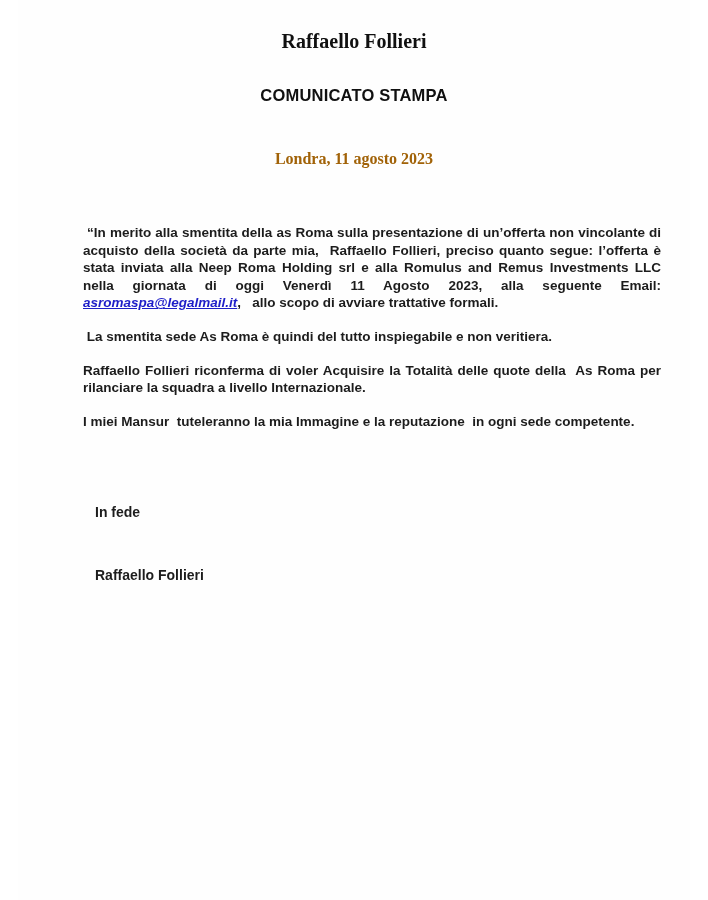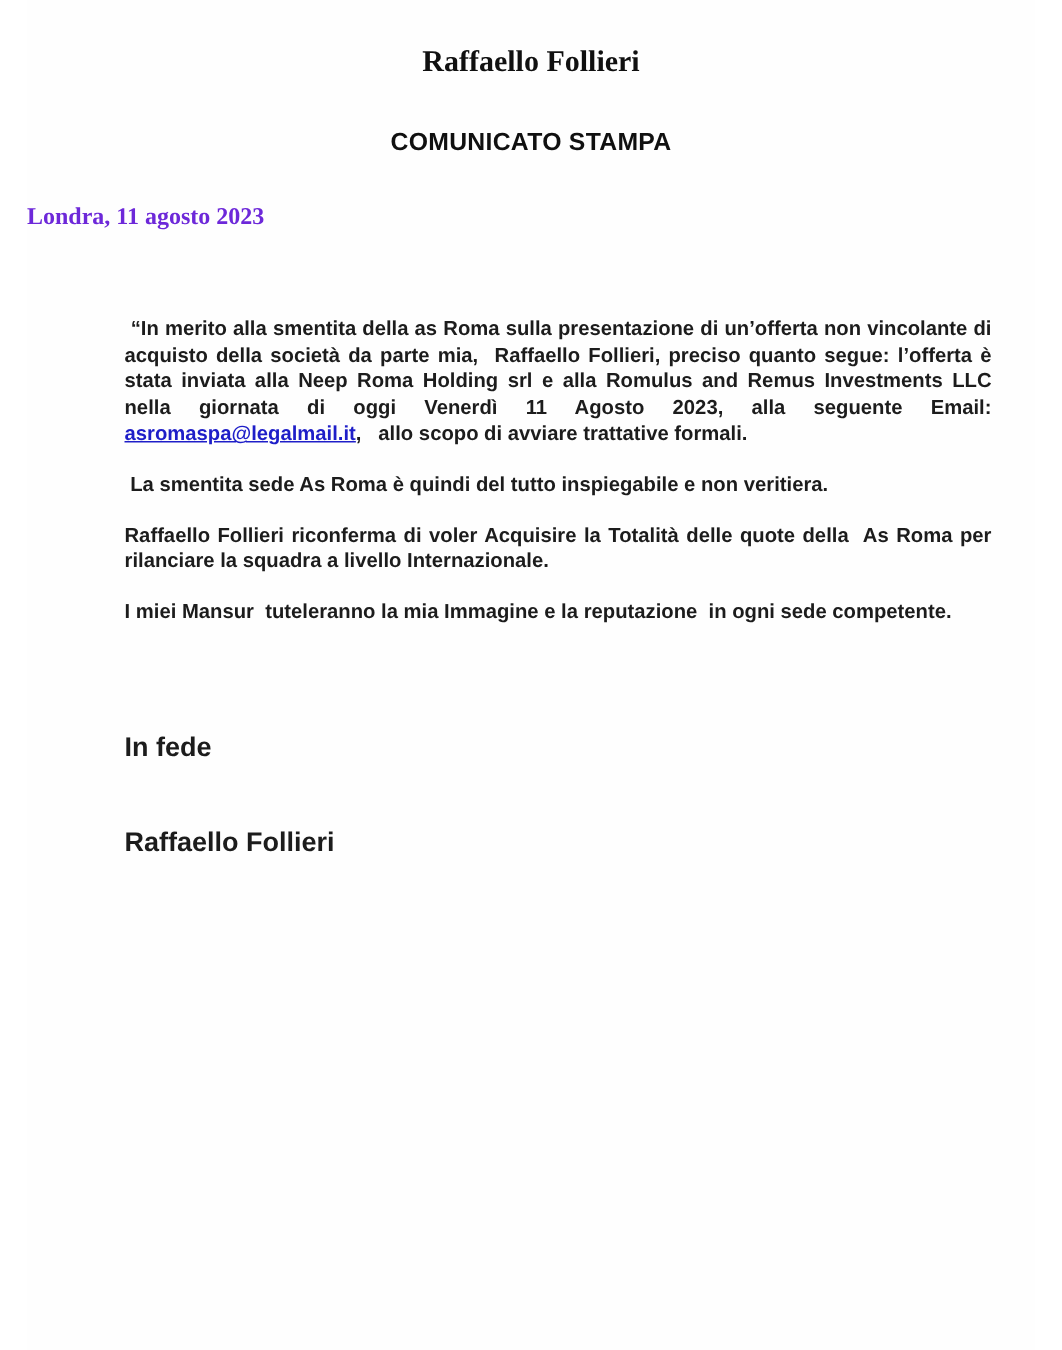--- a/index.html
+++ b/index.html
@@ -31,52 +31,55 @@
     margin-top: 26px;
     text-align: center;
     font-family: Liberation Sans, sans-serif;
     font-weight: bold;
     font-size: 16.5px;
     line-height: 20px;
     letter-spacing: 0.2px;
     color: #101010;
   }
   .dateline {
-    margin-top: 30px;
+    margin-top: 44px;
+    text-align: center;
     font-family: "Liberation Serif", serif;
     font-weight: bold;
     font-size: 16px;
     line-height: 20px;
-    color: #6d28d9;
+    color: #a16207;
   }
 
   
   .doc-body {
     margin: 55px 65px 0 65px;
     width: 578px;
     font-weight: bold;
     font-size: 13.5px;
     line-height: 17.6px;
     color: #1c1c1c;
   }
   .doc-body p {
     margin: 0 0 16px 0;
     text-align: justify;
     white-space: pre-wrap;
   }
   .email-link {
     color: #1e1ec8;
     text-decoration: underline;
     cursor: pointer;
+    font-style: italic;
   }
   .signature {
     margin-top: 30px;
-    font-size: 18px;
+    font-size: 14px;
     line-height: 21px;
     white-space: pre-wrap;
+    margin-left: 12px;
   }
 </style>
 </head>
 <body>
 
 <div class="page">
 
   <header class="doc-header">
     <div class="hl name">Raffaello Follieri</div>
   </header>

